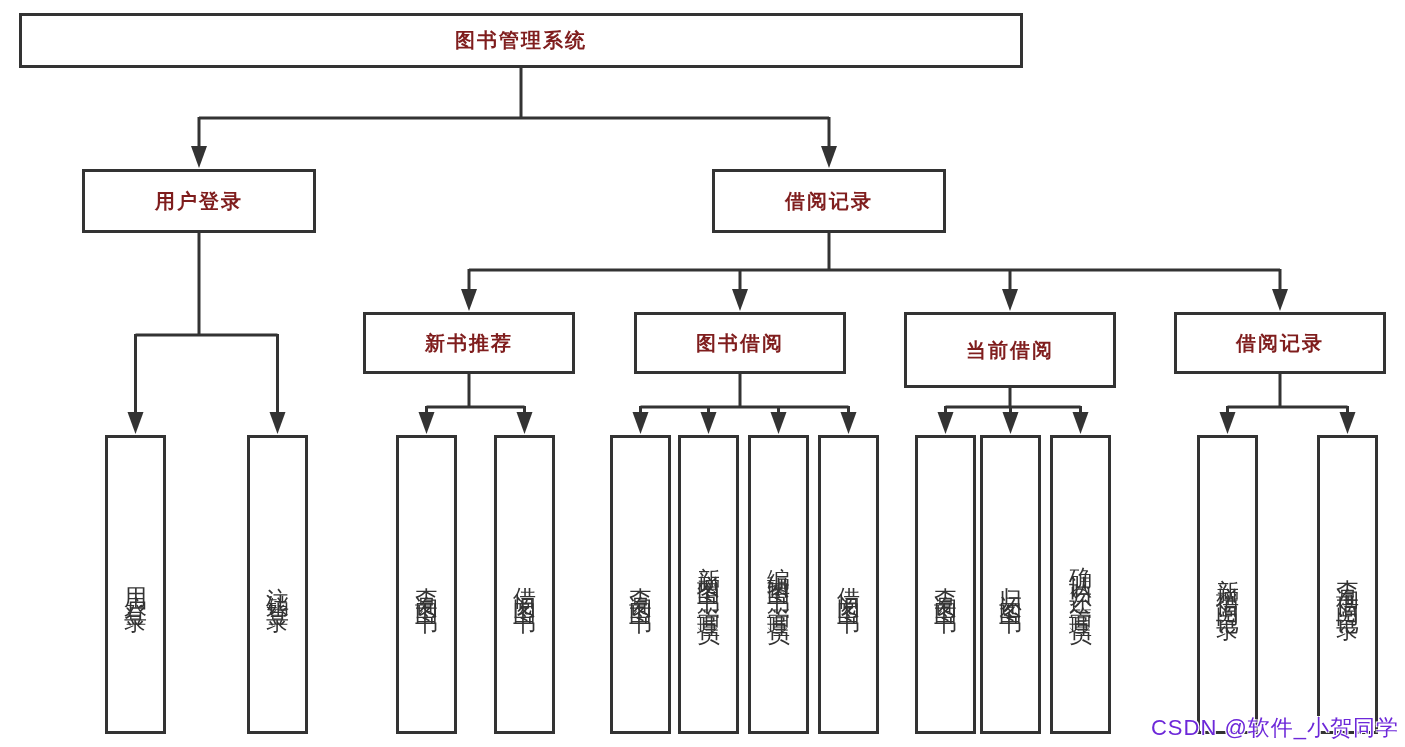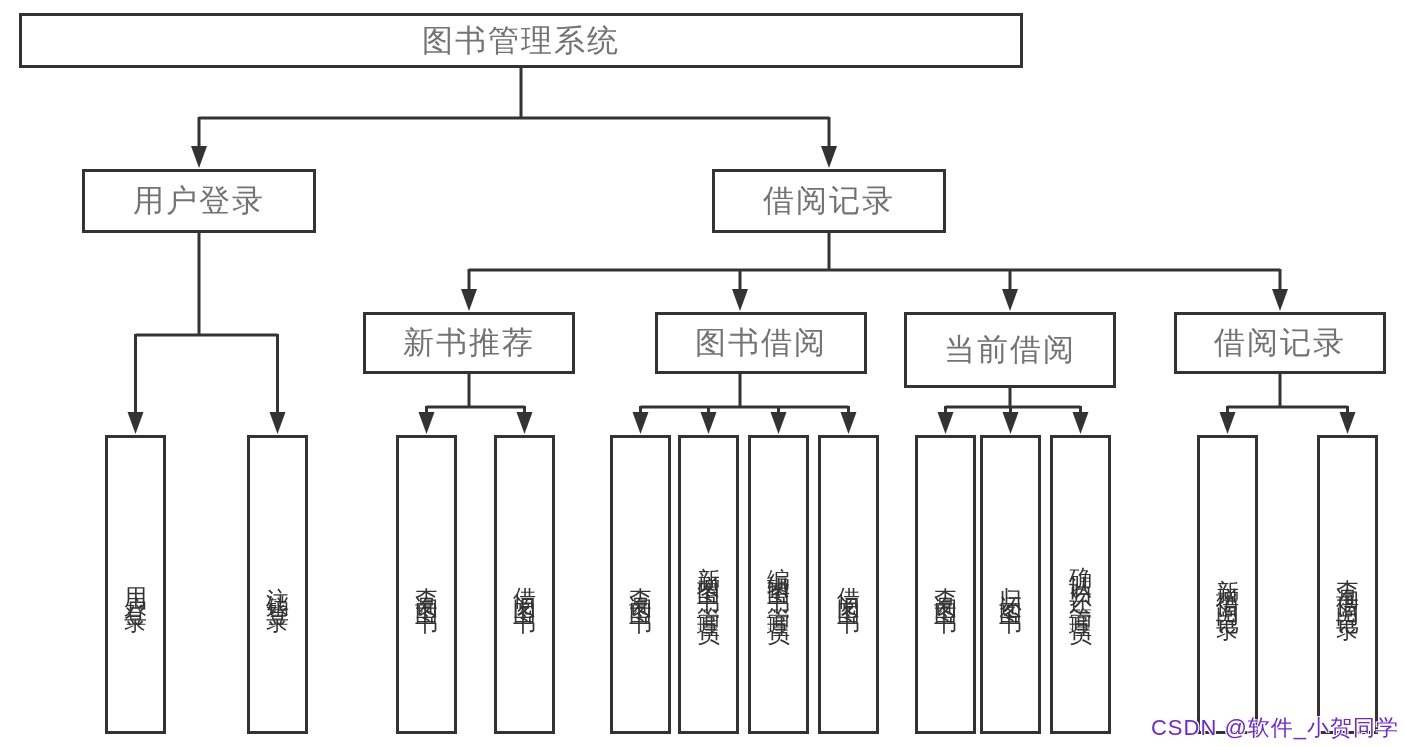--- a/index.html
+++ b/index.html
@@ -17,24 +17,25 @@
     left: 0; top: 0;
     width: 1405px; height: 747px;
   }
   .hbox {
     position: absolute;
     background: #ffffff;
     border: 3px solid #333333;
     display: flex;
     align-items: center;
     justify-content: center;
-    color: #737373;
-    font-size: 31px;
+    color: #7f1d1d;
+    font-size: 20px;
     letter-spacing: 2px;
     white-space: nowrap;
+    font-weight: bold;
   }
   .vbox {
     position: absolute;
     top: 435px;
     width: 61px;
     height: 299px;
     background: #ffffff;
     border: 3px solid #333333;
     display: flex;
     align-items: center;
@@ -138,21 +139,21 @@
       <polygon points="1339.5,412 1355.5,412 1347.5,434"></polygon>
     </g>
   </svg>
 
   <div class="hbox" style="left:19px; top:13px; width:1004px; height:55px;">图书管理系统</div>
 
   <div class="hbox" style="left:82px; top:169px; width:234px; height:64px;">用户登录</div>
   <div class="hbox" style="left:712px; top:169px; width:234px; height:64px;">借阅记录</div>
 
   <div class="hbox" style="left:363px; top:312px; width:212px; height:62px;">新书推荐</div>
-  <div class="hbox" style="left:634px; top:312px; width:212px; height:62px;margin-left:21px;">图书借阅</div>
+  <div class="hbox" style="left:634px; top:312px; width:212px; height:62px;">图书借阅</div>
   <div class="hbox" style="left:904px; top:312px; width:212px; height:76px;">当前借阅</div>
   <div class="hbox" style="left:1174px; top:312px; width:212px; height:62px;">借阅记录</div>
 
   <div class="vbox" style="left:105px;">
     <span class="vtext">用户登录</span>
   </div>
   <div class="vbox" style="left:247px;">
     <span class="vtext">注销登录</span>
   </div>
 

